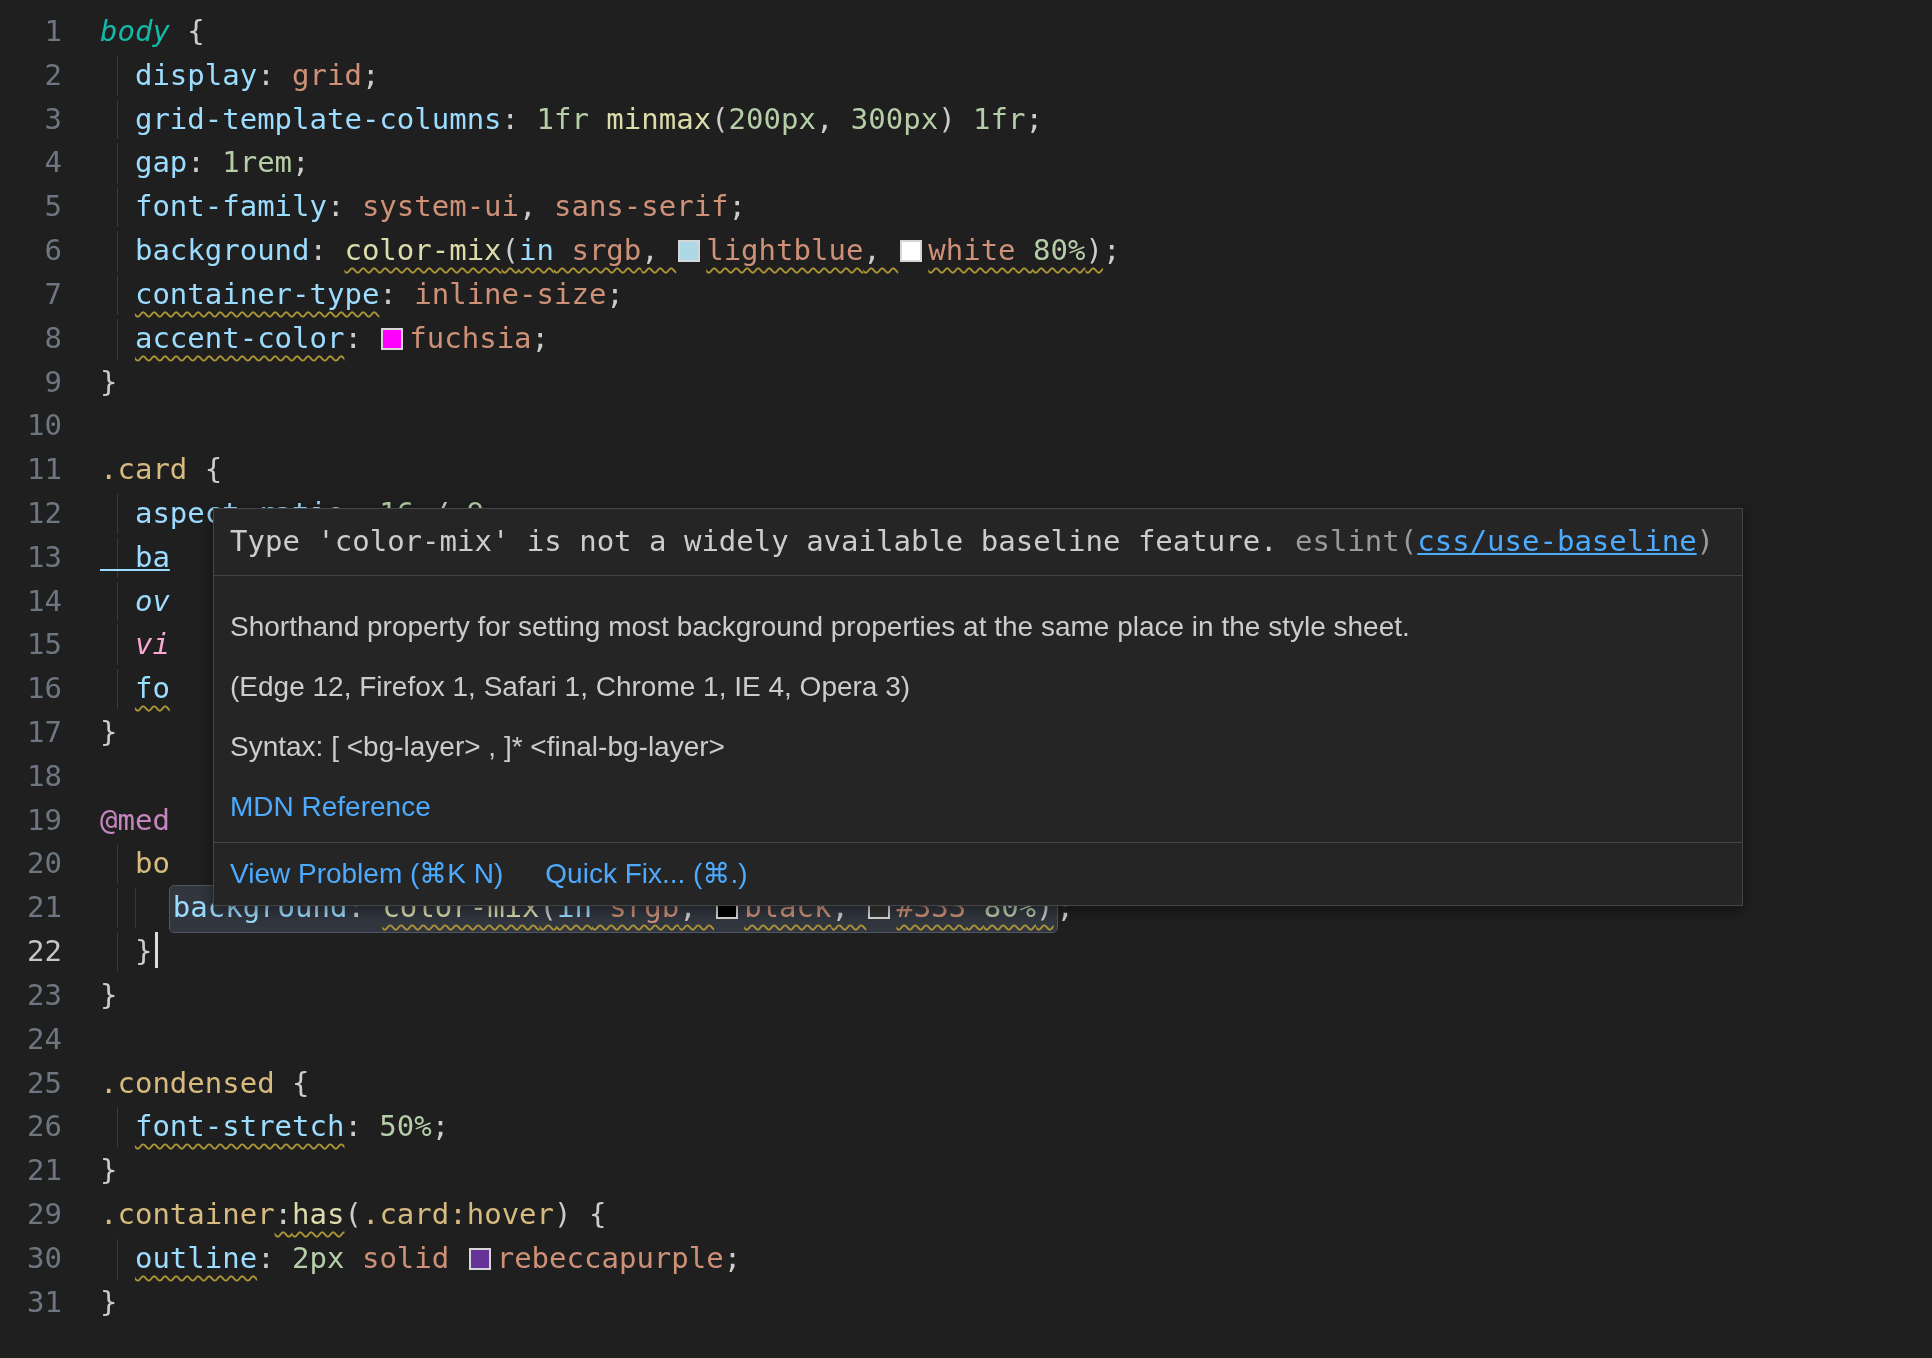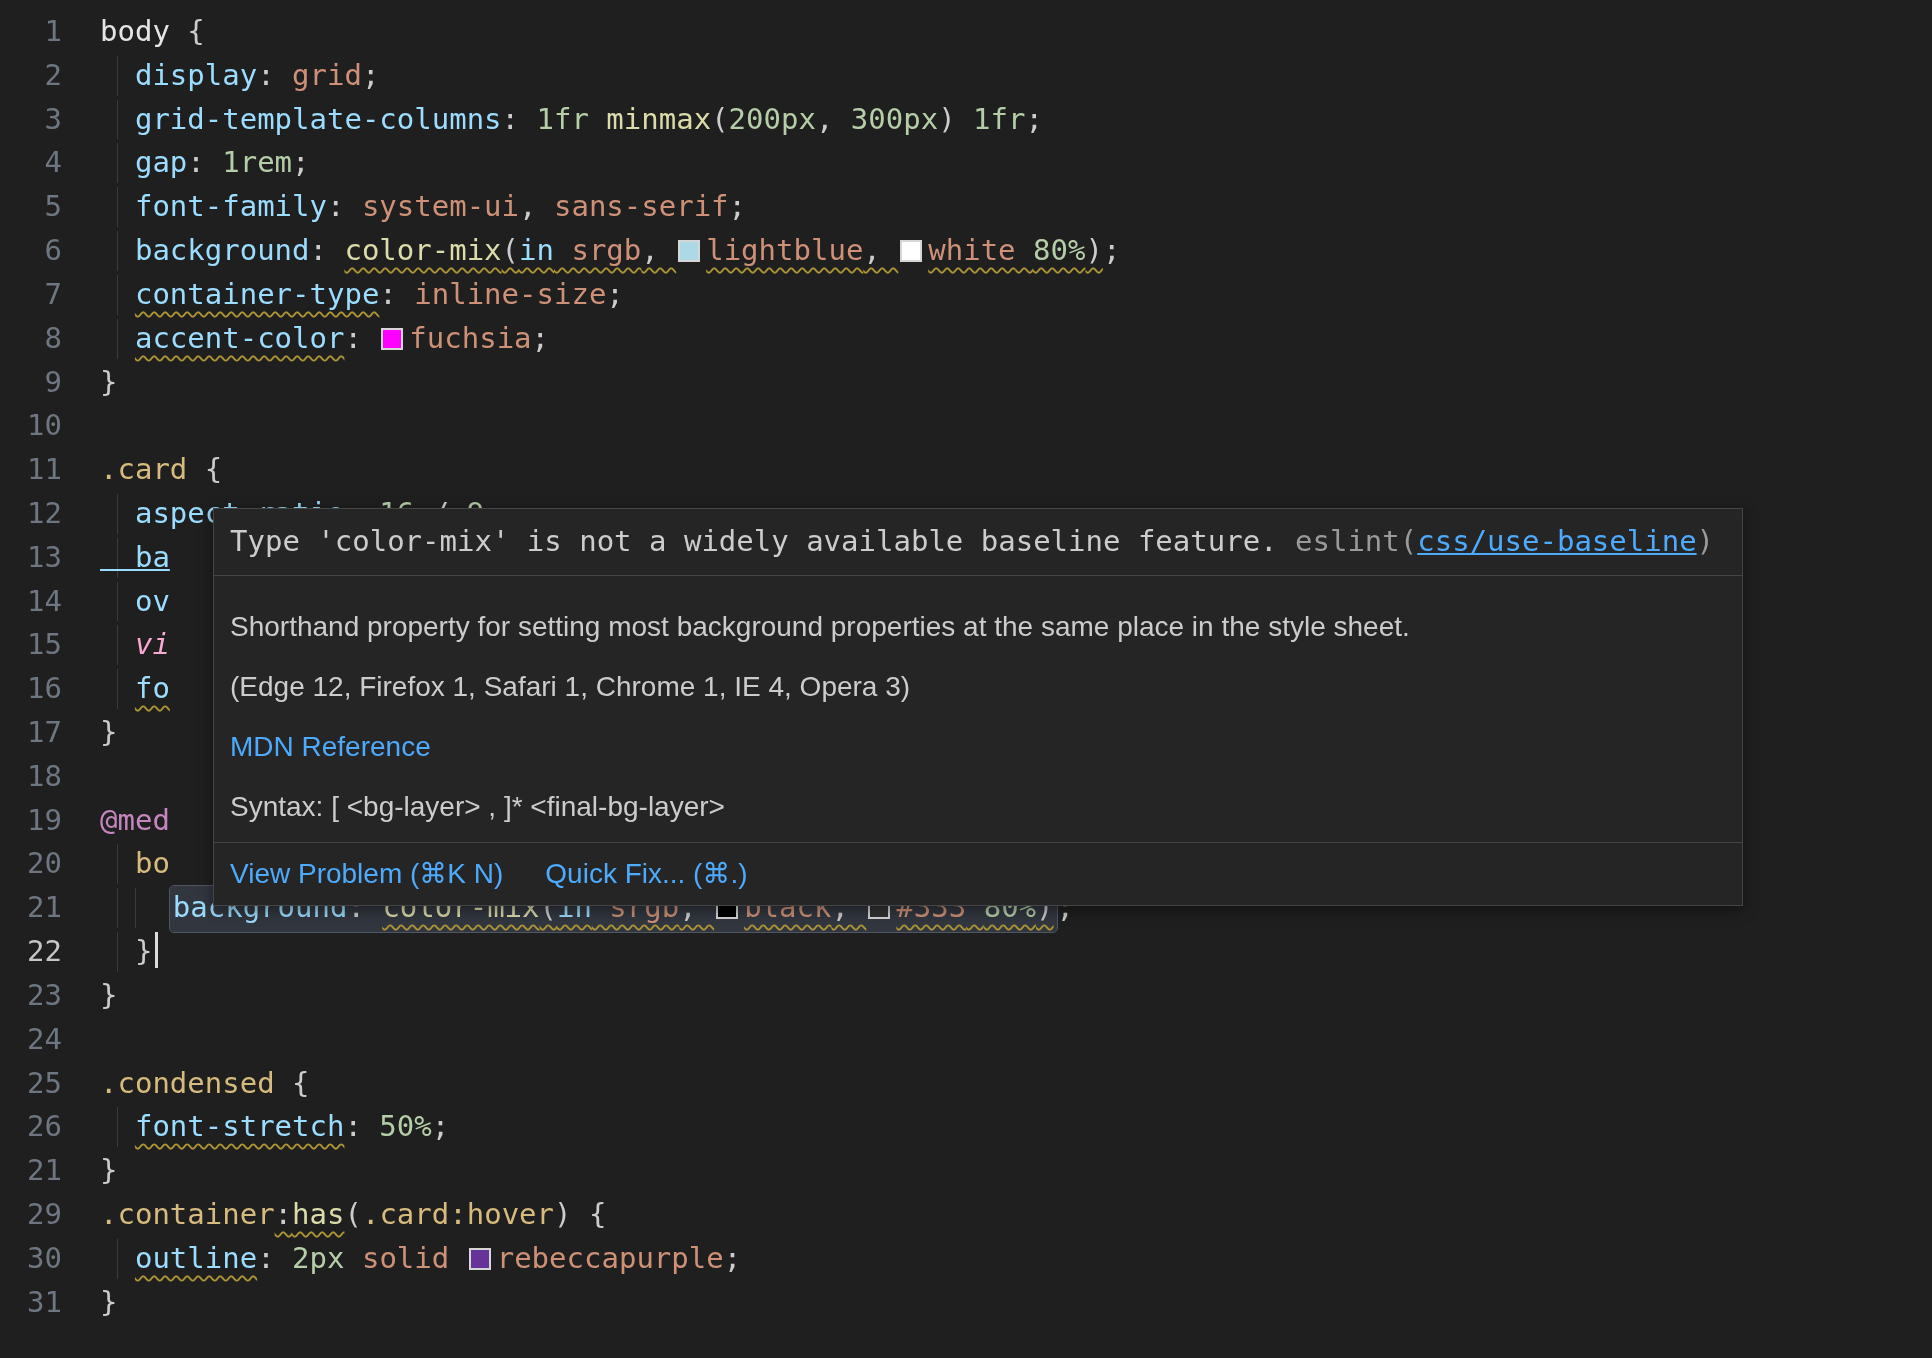--- a/index.html
+++ b/index.html
@@ -38,34 +38,34 @@
   .hr{height:1px;background:#454545;}
   .docs{padding:16px 16px 18px;font:28px/34px "Liberation Sans","DejaVu Sans",sans-serif;}
   .docs p{margin:18px 0 26px;}
   .docs p:last-child{margin-bottom:0;}
   .actions{padding:14px 16px;font:28px/34px "Liberation Sans","DejaVu Sans",sans-serif;display:flex;gap:42px;}
 </style>
 </head>
 <body>
 
 <div id="editor">
-    <div class="line"><div class="gutter">1</div><div class="code"><span style="color: #e5e5e5;">body</span><span style="color: rgb(204, 204, 204);"> {</span></div></div>
+    <div class="line"><div class="gutter">1</div><div class="code"><span style="color: #14b8a6; font-style: italic;">body</span><span style="color: rgb(204, 204, 204);"> {</span></div></div>
     <div class="line"><div class="gutter">2</div><span class="iguide" style="left: 117.46px;"></span><div class="code"><span style="color: rgb(156, 220, 254);">  display</span><span style="color: rgb(204, 204, 204);">: </span><span style="color: rgb(206, 145, 120);">grid</span><span style="color: rgb(204, 204, 204);">;</span></div></div>
     <div class="line"><div class="gutter">3</div><span class="iguide" style="left: 117.46px;"></span><div class="code"><span style="color: rgb(156, 220, 254);">  grid-template-columns</span><span style="color: rgb(204, 204, 204);">: </span><span style="color: rgb(181, 206, 168);">1fr</span><span style="color: rgb(204, 204, 204);"> </span><span style="color: rgb(220, 220, 170);">minmax</span><span style="color: rgb(204, 204, 204);">(</span><span style="color: rgb(181, 206, 168);">200px</span><span style="color: rgb(204, 204, 204);">, </span><span style="color: rgb(181, 206, 168);">300px</span><span style="color: rgb(204, 204, 204);">)</span><span style="color: rgb(204, 204, 204);"> </span><span style="color: rgb(181, 206, 168);">1fr</span><span style="color: rgb(204, 204, 204);">;</span></div></div>
     <div class="line"><div class="gutter">4</div><span class="iguide" style="left: 117.46px;"></span><div class="code"><span style="color: rgb(156, 220, 254);">  gap</span><span style="color: rgb(204, 204, 204);">: </span><span style="color: rgb(181, 206, 168);">1rem</span><span style="color: rgb(204, 204, 204);">;</span></div></div>
     <div class="line"><div class="gutter">5</div><span class="iguide" style="left: 117.46px;"></span><div class="code"><span style="color: rgb(156, 220, 254);">  font-family</span><span style="color: rgb(204, 204, 204);">: </span><span style="color: rgb(206, 145, 120);">system-ui</span><span style="color: rgb(204, 204, 204);">, </span><span style="color: rgb(206, 145, 120);">sans-serif</span><span style="color: rgb(204, 204, 204);">;</span></div></div>
     <div class="line"><div class="gutter">6</div><span class="iguide" style="left: 117.46px;"></span><div class="code"><span style="color: rgb(156, 220, 254);">  background</span><span style="color: rgb(204, 204, 204);">: </span><span class="sq" style="color: rgb(220, 220, 170);">color-mix</span><span class="sq" style="color: rgb(204, 204, 204);">(</span><span class="sq" style="color: rgb(156, 220, 254);">in</span><span class="sq" style="color: rgb(206, 145, 120);"> srgb</span><span class="sq" style="color: rgb(204, 204, 204);">, </span><span class="swatch" style="background: rgb(173, 216, 230);"></span><span class="sq" style="color: rgb(206, 145, 120);">lightblue</span><span class="sq" style="color: rgb(204, 204, 204);">, </span><span class="swatch" style="background: rgb(255, 255, 255);"></span><span class="sq" style="color: rgb(206, 145, 120);">white</span><span class="sq" style="color: rgb(204, 204, 204);"> </span><span class="sq" style="color: rgb(181, 206, 168);">80%</span><span class="sq" style="color: rgb(204, 204, 204);">)</span><span style="color: rgb(204, 204, 204);">;</span></div></div>
     <div class="line"><div class="gutter">7</div><span class="iguide" style="left: 117.46px;"></span><div class="code"><span style="color: rgb(204, 204, 204);">  </span><span class="sq" style="color: rgb(156, 220, 254);">container-type</span><span style="color: rgb(204, 204, 204);">: </span><span style="color: rgb(206, 145, 120);">inline-size</span><span style="color: rgb(204, 204, 204);">;</span></div></div>
     <div class="line"><div class="gutter">8</div><span class="iguide" style="left: 117.46px;"></span><div class="code"><span style="color: rgb(204, 204, 204);">  </span><span class="sq" style="color: rgb(156, 220, 254);">accent-color</span><span style="color: rgb(204, 204, 204);">: </span><span class="swatch" style="background: rgb(255, 0, 255);"></span><span style="color: rgb(206, 145, 120);">fuchsia</span><span style="color: rgb(204, 204, 204);">;</span></div></div>
     <div class="line"><div class="gutter">9</div><div class="code"><span style="color: rgb(204, 204, 204);">}</span></div></div>
     <div class="line"><div class="gutter">10</div><div class="code"></div></div>
     <div class="line"><div class="gutter">11</div><div class="code"><span style="color: rgb(215, 186, 125);">.card</span><span style="color: rgb(204, 204, 204);"> {</span></div></div>
     <div class="line"><div class="gutter">12</div><span class="iguide" style="left: 117.46px;"></span><div class="code"><span style="color: rgb(156, 220, 254);">  aspect-ratio</span><span style="color: rgb(204, 204, 204);">: </span><span style="color: rgb(181, 206, 168);">16</span><span style="color: rgb(204, 204, 204);"> / </span><span style="color: rgb(181, 206, 168);">9</span><span style="color: rgb(204, 204, 204);">;</span></div></div>
     <div class="line"><div class="gutter">13</div><span class="iguide" style="left: 117.46px;"></span><div class="code"><span style="color: rgb(156, 220, 254); text-decoration: underline;">  ba</span></div></div>
-    <div class="line"><div class="gutter">14</div><span class="iguide" style="left: 117.46px;"></span><div class="code"><span style="color: rgb(156, 220, 254);">  ov</span></div></div>
+    <div class="line"><div class="gutter">14</div><span class="iguide" style="left: 117.46px;"></span><div class="code"><span style="color: rgb(156, 220, 254); font-style: italic;">  ov</span></div></div>
     <div class="line"><div class="gutter">15</div><span class="iguide" style="left: 117.46px;"></span><div class="code"><span style="color: #f9a8d4; font-style: italic;">  vi</span></div></div>
     <div class="line"><div class="gutter">16</div><span class="iguide" style="left: 117.46px;"></span><div class="code"><span style="color: rgb(204, 204, 204);">  </span><span class="sq" style="color: rgb(156, 220, 254);">fo</span></div></div>
     <div class="line"><div class="gutter">17</div><div class="code"><span style="color: rgb(204, 204, 204);">}</span></div></div>
     <div class="line"><div class="gutter">18</div><div class="code"></div></div>
     <div class="line"><div class="gutter">19</div><div class="code"><span style="color: rgb(197, 134, 192);">@med</span></div></div>
     <div class="line"><div class="gutter">20</div><span class="iguide" style="left: 117.46px;"></span><div class="code"><span style="color: rgb(215, 186, 125);">  bo</span></div></div>
     <div class="line"><div class="gutter">21</div><span class="iguide" style="left: 117.46px;"></span><span class="iguide" style="left: 134.92px;"></span><div class="code"><span style="color: rgb(204, 204, 204);">    </span><span class="range-hl"><span style="color: rgb(156, 220, 254);">background</span><span style="color: rgb(204, 204, 204);">: </span><span class="sq" style="color: rgb(220, 220, 170);">color-mix</span><span class="sq" style="color: rgb(204, 204, 204);">(</span><span class="sq" style="color: rgb(156, 220, 254);">in</span><span class="sq" style="color: rgb(206, 145, 120);"> srgb</span><span class="sq" style="color: rgb(204, 204, 204);">, </span><span class="swatch" style="background: rgb(0, 0, 0);"></span><span class="sq" style="color: rgb(206, 145, 120);">black</span><span class="sq" style="color: rgb(204, 204, 204);">, </span><span class="swatch" style="background: rgb(51, 51, 51);"></span><span class="sq" style="color: rgb(206, 145, 120);">#333</span><span class="sq" style="color: rgb(204, 204, 204);"> </span><span class="sq" style="color: rgb(181, 206, 168);">80%</span><span class="sq" style="color: rgb(204, 204, 204);">)</span></span><span style="color: rgb(204, 204, 204);">;</span></div></div>
     <div class="line"><div class="gutter active">22</div><span class="iguide" style="left: 117.46px;"></span><div class="code"><span style="color: rgb(204, 204, 204);">  }</span><span class="cursor"></span></div></div>
     <div class="line"><div class="gutter">23</div><div class="code"><span style="color: rgb(204, 204, 204);">}</span></div></div>
     <div class="line"><div class="gutter">24</div><div class="code"></div></div>
@@ -76,21 +76,21 @@
     <div class="line"><div class="gutter">30</div><span class="iguide" style="left: 117.46px;"></span><div class="code"><span style="color: rgb(204, 204, 204);">  </span><span class="sq" style="color: rgb(156, 220, 254);">outline</span><span style="color: rgb(204, 204, 204);">: </span><span style="color: rgb(181, 206, 168);">2px</span><span style="color: rgb(204, 204, 204);"> </span><span style="color: rgb(206, 145, 120);">solid</span><span style="color: rgb(204, 204, 204);"> </span><span class="swatch" style="background: rgb(102, 51, 153);"></span><span style="color: rgb(206, 145, 120);">rebeccapurple</span><span style="color: rgb(204, 204, 204);">;</span></div></div>
     <div class="line"><div class="gutter">31</div><div class="code"><span style="color: rgb(204, 204, 204);">}</span></div></div>
   </div>
 
 <div class="tooltip">
   <div class="diag"><span>Type 'color-mix' is not a widely available baseline feature. </span><span class="dim">eslint(</span><a class="link u">css/use-baseline</a><span class="dim">)</span></div>
   <div class="hr"></div>
   <div class="docs">
     <p>Shorthand property for setting most background properties at the same place in the style sheet.</p>
     <p>(Edge 12, Firefox 1, Safari 1, Chrome 1, IE 4, Opera 3)</p>
+    <p>Syntax: [ &lt;bg-layer&gt; , ]* &lt;final-bg-layer&gt;</p>
     <p><a class="link">MDN Reference</a></p>
-    <p>Syntax: [ &lt;bg-layer&gt; , ]* &lt;final-bg-layer&gt;</p>
   </div>
   <div class="hr"></div>
   <div class="actions">
     <a class="link">View Problem (⌘K N)</a>
     <a class="link">Quick Fix... (⌘.)</a>
   </div>
 </div>
 
 </body></html>

